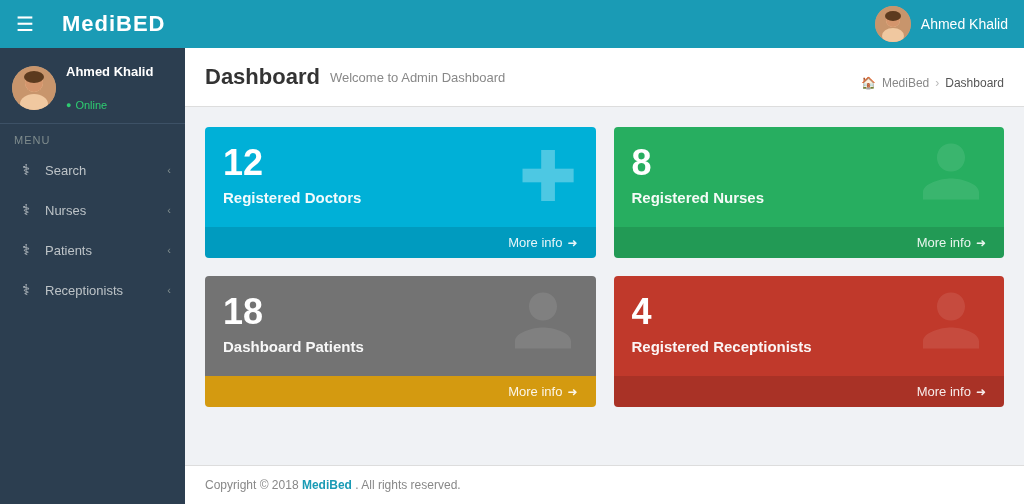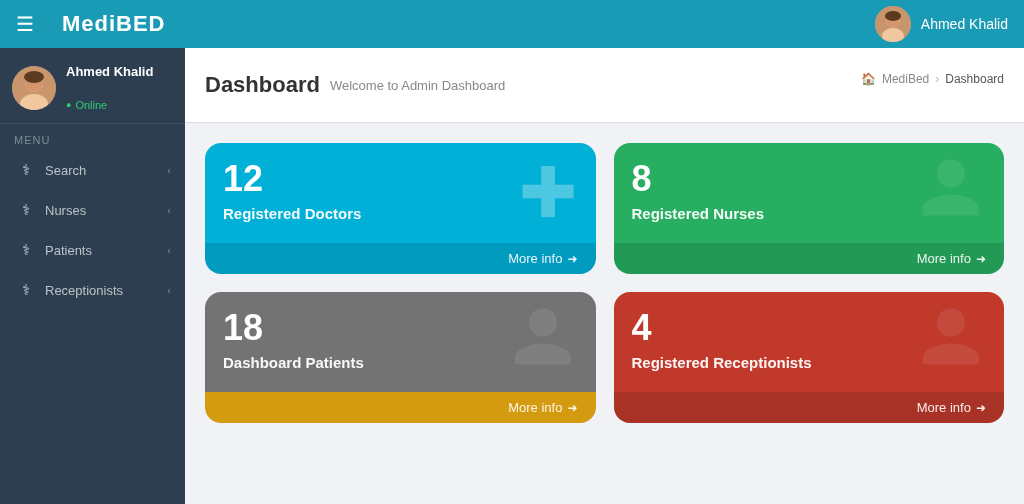--- a/index.html
+++ b/index.html
@@ -121,44 +121,44 @@
     .content {
       flex: 1;
       display: flex;
       flex-direction: column;
       overflow-y: auto;
       background: #f0f2f5;
     }
 
     .content-header {
       background: white;
-      padding: 24px 20px;
-      display: flex;
-      align-items: flex-start;
+      padding: 16px 20px;
+      display: flex;
+      align-items: flex-end;
       justify-content: space-between;
       border-bottom: 1px solid #ddd;
       flex-shrink: 0;
     }
     .content-title-area { display: flex; align-items: center; gap: 10px; }
     .content-title { font-size: 22px; font-weight: 600; color: #333; }
     .content-subtitle { font-size: 13px; color: #888; }
     .breadcrumb { display: flex; align-items: center; gap: 6px; font-size: 12px; color: #888; }
     .breadcrumb-sep { color: #bbb; }
     .breadcrumb-active { color: #555; font-weight: 500; }
 
     
     .cards-grid {
       display: grid;
       grid-template-columns: 1fr 1fr;
       gap: 18px;
       padding: 20px 20px 10px;
     }
 
     .card {
-      border-radius: 16px;
+      border-radius: 4px;
       overflow: hidden;
       display: flex;
       flex-direction: column;
       justify-content: flex-end;
     }
     .card-body {
       padding: 18px 18px 14px;
       position: relative;
       flex: 1;
       min-height: 100px;
@@ -378,15 +378,20 @@
         <div class="card-footer">
           <span>More info</span>
           <span class="card-footer-arrow">➜</span>
         </div>
       </div>
 
     </div>
 
     <div style="flex:1;"></div>
 
+    <div class="page-footer">
+      <span>Copyright © 2018 </span>
+      <a>MediBed</a>
+      <span>. All rights reserved.</span>
+    </div>
 
   </div>
 </div>
 
 </body></html>

